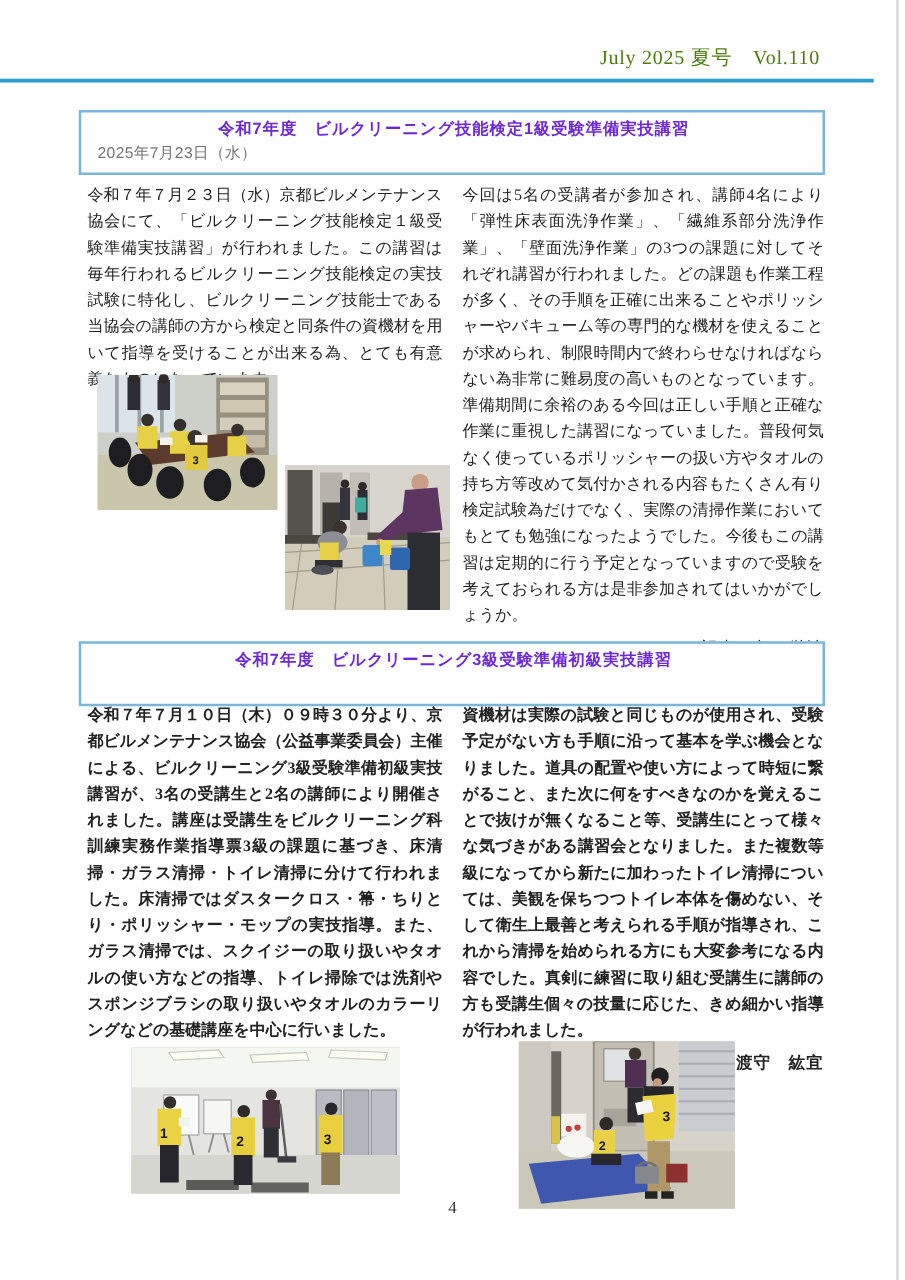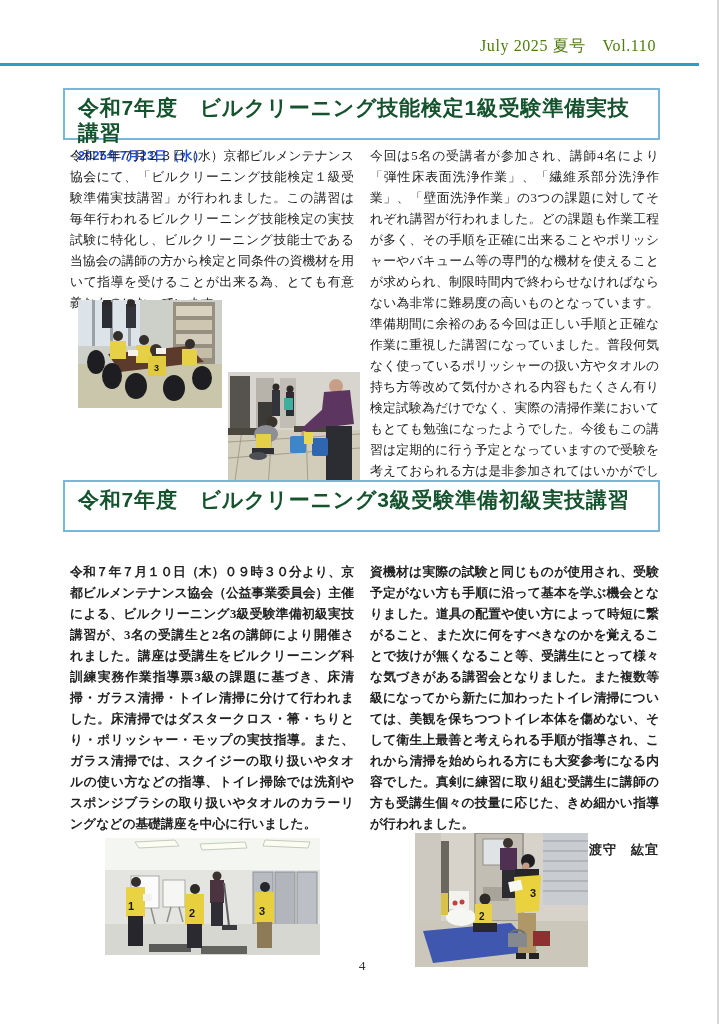--- a/index.html
+++ b/index.html
@@ -13,23 +13,23 @@
     position:absolute; top:36px; left:0; width:656px; text-align:right;
     font-size:16px; letter-spacing:0.6px; color:#4d7c0f;
   }
   .rule { position:absolute; top:63px; left:0; width:699px; height:3px; background:#2e9ccb; }
 
   .title-box {
     position:absolute; left:63px; width:597px; height:52px;
     border:2px solid #7ab6d8; background:#ffffff; padding:5px 10px 4px 13px;
     font-family:"Liberation Sans", sans-serif;
   }
-  .title-box h2 { font-size:21px; font-weight:700; letter-spacing:0.8px; color:#14532d; line-height:1.2; }
-  .title-box .date { font-size:12.5px; font-weight:700; color:#1d4ed8; margin-top:3px; letter-spacing:0.3px; }
-  .tb1 { top:88px; } .tb2 { top:480px; }
+  .title-box h2 { font-size:13px; font-weight:700; letter-spacing:0.8px; color:#6d28d9; line-height:1.2;text-align:center; }
+  .title-box .date { font-size:12.5px; font-weight:400; color:#737373; margin-top:3px; letter-spacing:0.3px; }
+  .tb1 { top:88px; } .tb2 { top:513px; }
 
   .abody { position:absolute; left:70px; width:589px; display:flex; gap:16px; }
   .b1 { top:146px; } .b2 { top:562px;font-weight:bold; }
   .col { font-size:12.8px; line-height:21px; text-align:justify; text-justify:inter-character; color:#222; }
   .col-l { width:284px; } .col-r { width:289px; }
   .byline { text-align:right; margin-top:4px; letter-spacing:1px; font-size:13px; }
 
   .photo { position:absolute; overflow:hidden; background:#cfcfc8; }
   .photo svg { display:block; width:100%; height:100%; }
   .ph-a { left:78px;  top:300px; width:144px; height:108px; }

